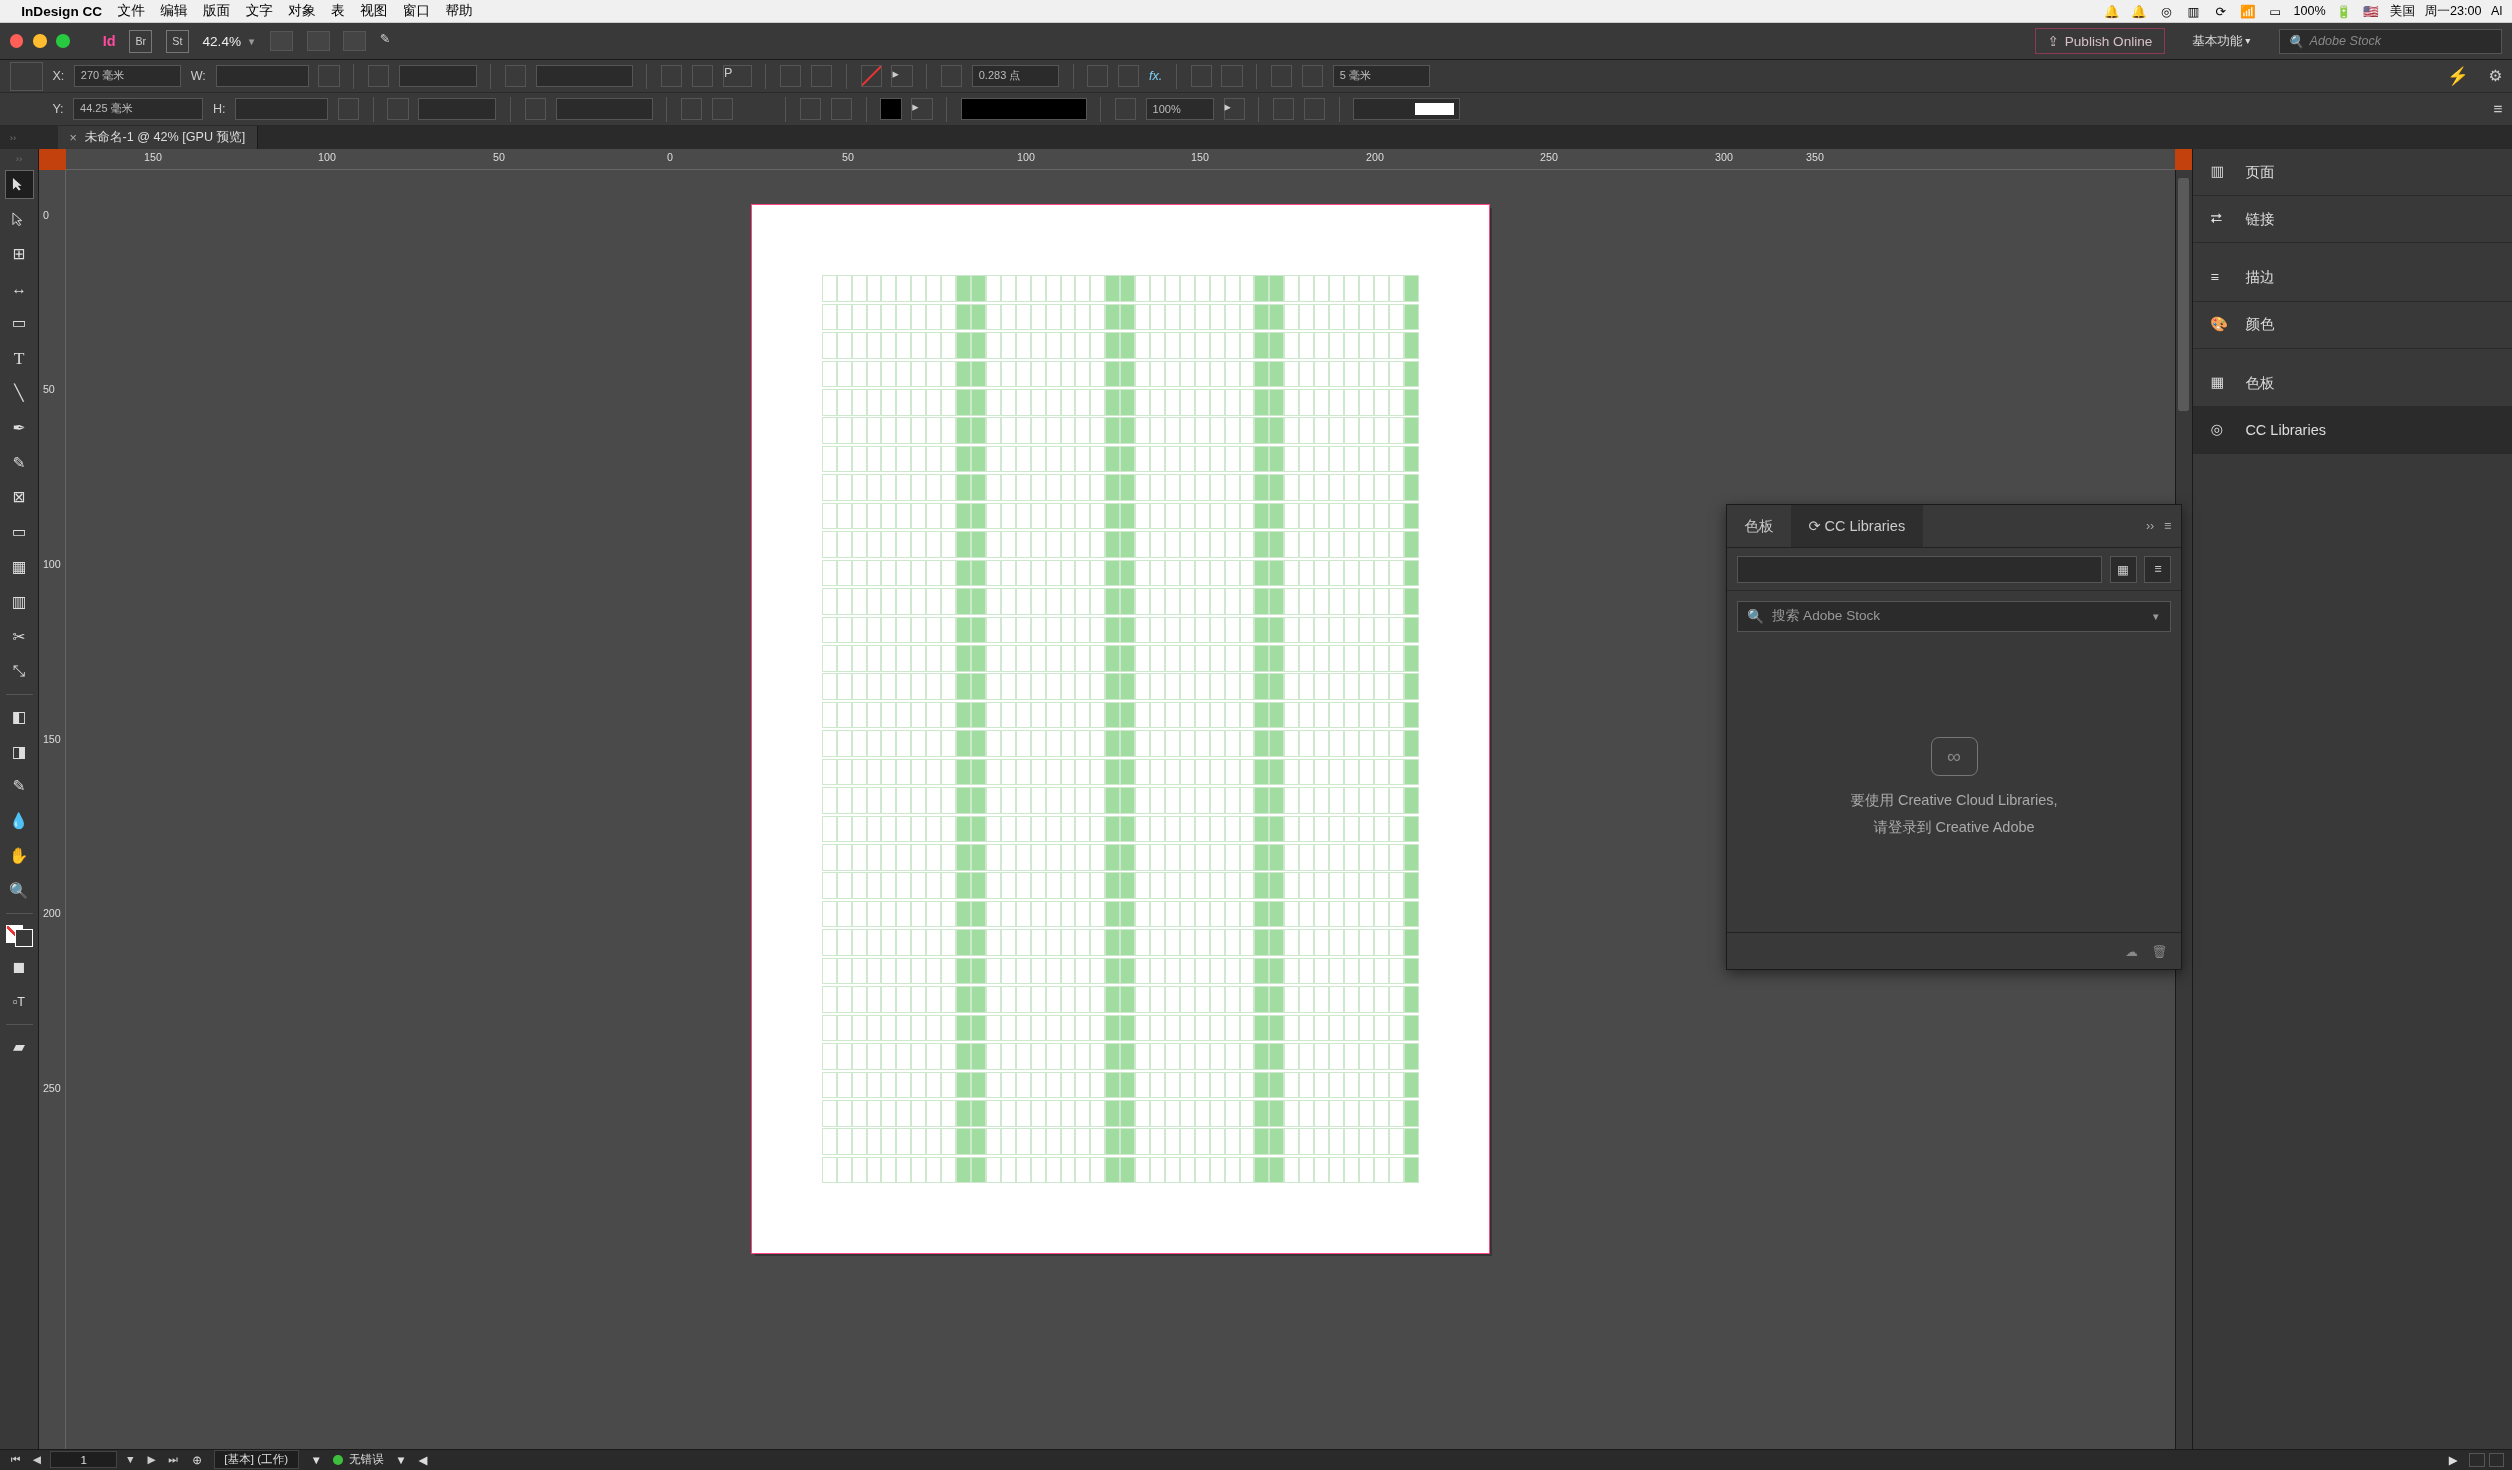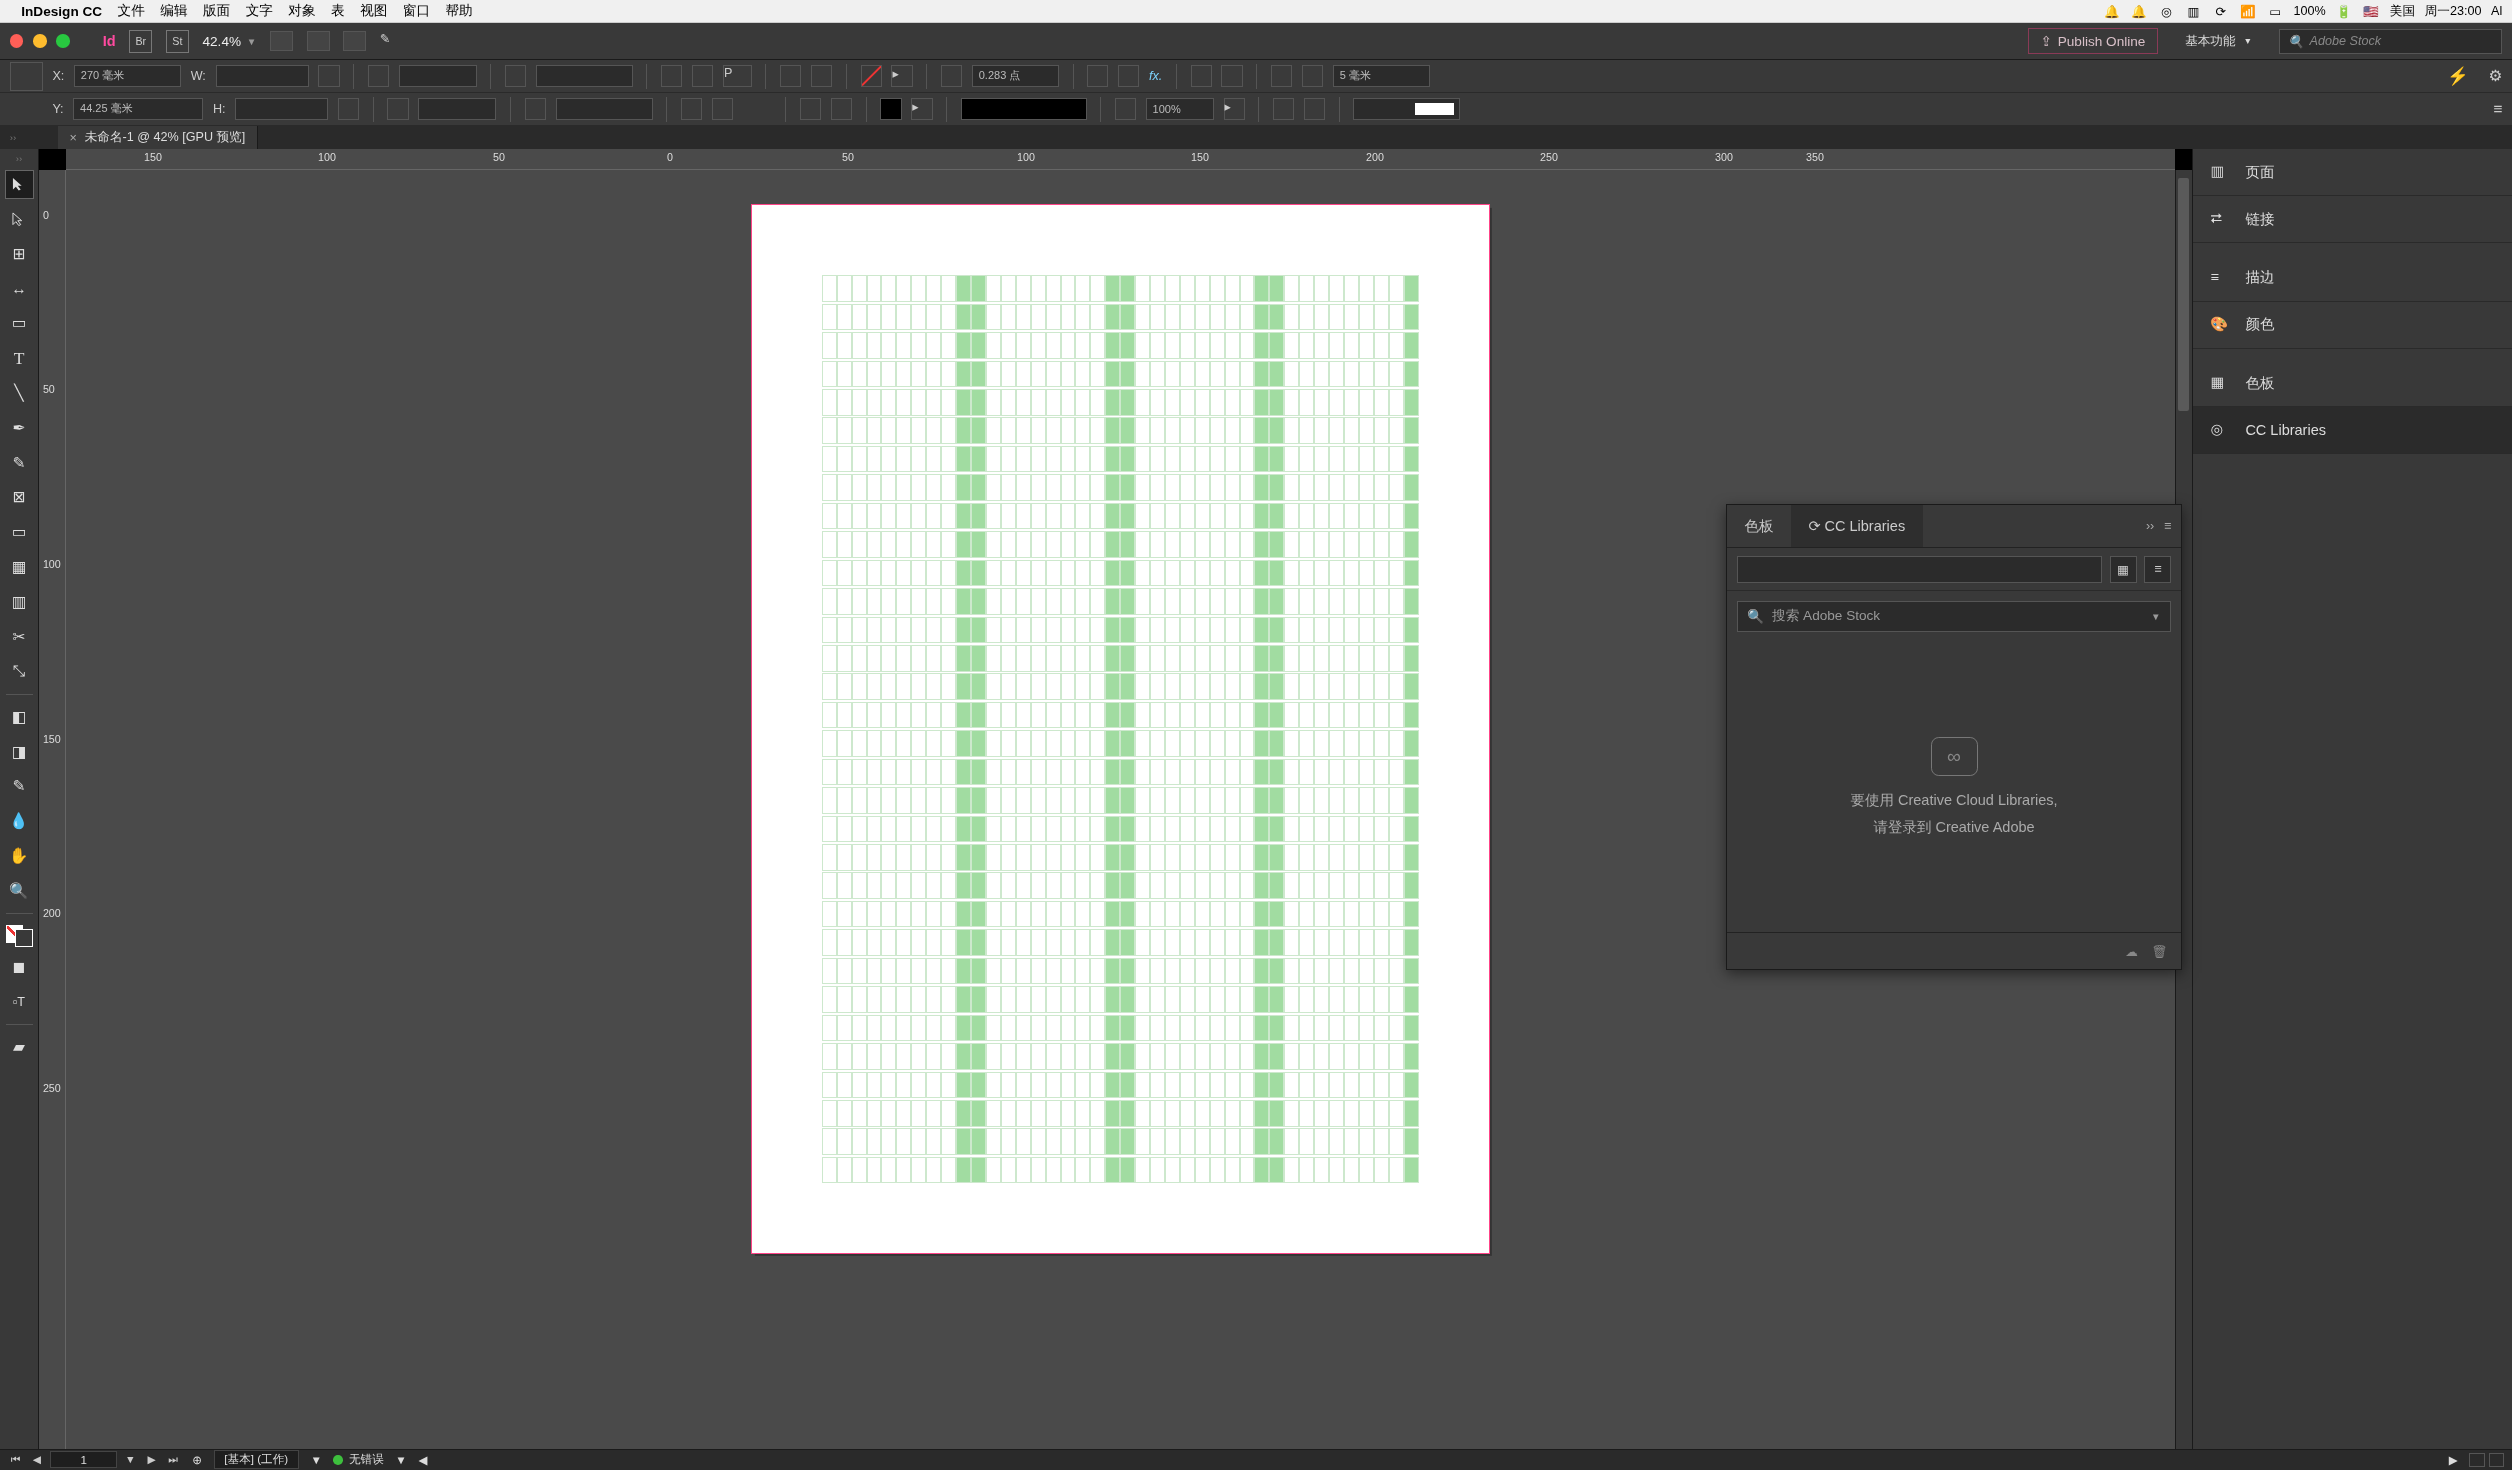--- a/index.html
+++ b/index.html
@@ -17,21 +17,21 @@
 .appbar { height:37px; background:#393939; display:flex; align-items:center; padding:0 9.7px; gap:13.6px; border-bottom:1px solid #1a1a1a; }
 .traffic { display:flex; gap:9.7px; margin-right:19.4px; }
 .traffic span { width:13.6px; height:13.6px; border-radius:50%; display:inline-block; }
 .tl-r{background:#ff5f57;} .tl-y{background:#febc2e;} .tl-g{background:#28c840;}
 .id-logo { color:#ff4aa0; font-weight:bold; font-size:14.5px; }
 .sq { width:23px;height:23px;border:1px solid #777;display:flex;align-items:center;justify-content:center;font-size:10.7px;color:#ccc;}
 .zoom { display:flex;align-items:center;gap:5.8px;color:#eee;font-size:13.6px; }
 .zoom .arr{font-size:9.7px;color:#999;}
 .tbicon{width:23px;height:19.4px;border:1px solid #555;background:#444;}
 .pubbtn{border:1px solid #8a3a57;padding:3.9px 11.6px;color:#d8c0c8;font-size:13.6px;margin-left:auto;display:flex;align-items:center;gap:5.8px;}
-.wsdrop{color:#ddd;font-size:12.6px;display:flex;align-items:center;gap:8px;margin:0 13.6px;}
+.wsdrop{color:#ddd;font-size:12.6px;display:flex;align-items:center;gap:1px;margin:0 13.6px;}
 .stocksearch{background:#2b2b2b;border:1px solid #555;width:223px;height:25px;display:flex;align-items:center;padding:0 7.8px;color:#888;font-style:italic;font-size:12.6px;}
 
 
 .ctrlrow{height:33px;background:#393939;display:flex;align-items:center;padding:0 9.7px;gap:9.7px;border-bottom:1px solid #2a2a2a;}
 .ctrlrow .lab{color:#ccc;font-size:12.6px;}
 .ctrlrow .inp{background:#2b2b2b;border:1px solid #555;height:21.3px;color:#bbb;padding:0 5.8px;font-size:11px;display:flex;align-items:center;}
 .ctrlrow .ibtn{width:21.3px;height:21.3px;border:1px solid #555;background:#3a3a3a;}
 .sep{width:1px;height:25px;background:#555;margin:0 3.9px;}
 
 
@@ -43,21 +43,21 @@
 
 .main{display:flex;height:calc(100% - 23px - 37px - 66px - 23px - 21.3px);}
 .tools{width:39px;background:#393939;border-right:1px solid #1a1a1a;display:flex;flex-direction:column;align-items:center;padding-top:3.9px;gap:5.8px;}
 .tools .t{width:29px;height:29px;display:flex;align-items:center;justify-content:center;color:#ddd;font-size:15.5px;}
 .tools .t.sel{background:#1e1e1e;border:1px solid #666;}
 .tools .divd{width:27px;height:1px;background:#555;margin:1.9px 0;}
 .tools .swatch{width:27px;height:21.3px;position:relative;margin-top:3.9px;}
 .tools .swatch .f{position:absolute;top:0;left:0;width:17.5px;height:17.5px;border:1px solid #fff;}
 .tools .swatch .s{position:absolute;bottom:0;right:0;width:17.5px;height:17.5px;border:1px solid #fff;background:#393939;}
 
-.canvaswrap{flex:1;position:relative;background:#000000;overflow:hidden;}
+.canvaswrap{flex:1;position:relative;background:#c2410c;overflow:hidden;}
 .hruler{position:absolute;top:0;left:27px;right:17.5px;height:21.3px;background:#4a4a4a;border-bottom:1px solid #666;color:#ddd;font-size:10.7px;display:flex;}
 .hruler .tick{position:absolute;top:1.9px;font-size:10.7px;}
 .vruler{position:absolute;top:21.3px;left:0;width:27px;bottom:0;background:#4a4a4a;border-right:1px solid #666;}
 .vruler .tick{position:absolute;left:3.9px;font-size:10.7px;color:#ddd;}
 .canvas{position:absolute;top:21.3px;left:27px;right:17.5px;bottom:0;background:#4a4a4a;display:flex;align-items:flex-start;justify-content:center;padding-top:35px;}
 .page{width:737px;height:1048px;background:#fff;box-shadow:2.9px 2.9px 0 rgba(0,0,0,.3);position:relative;outline:1px solid #f48;}
 .page .grid{position:absolute;top:70px;left:70px;right:70px;bottom:70px;display:flex;flex-direction:column;gap:1.9px;}
 .page .grid .row{flex:1;display:flex;}
 .page .grid .row .cell{flex:1;border:1px solid #cde8cd;}
 .page .grid .row .cell.g{background:#a1dca1;}

